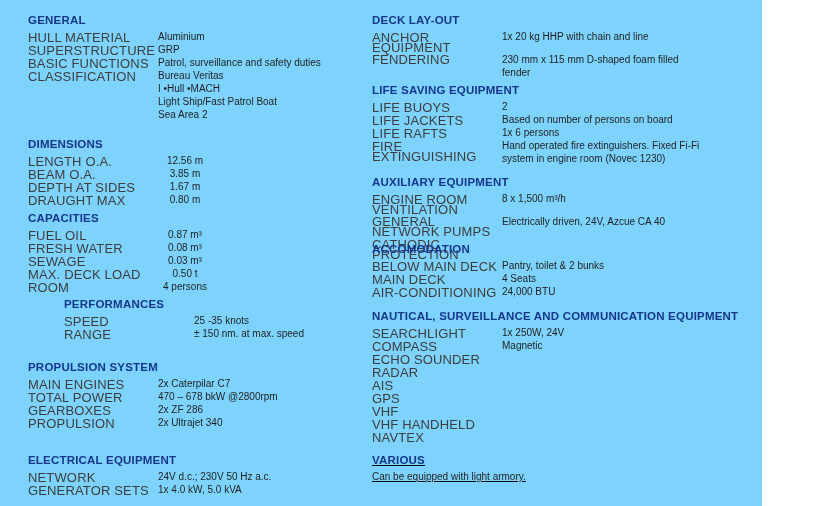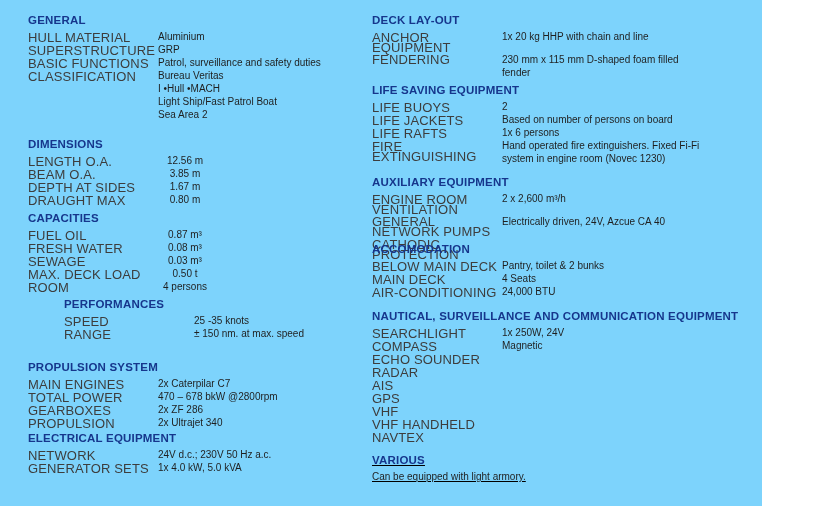--- a/index.html
+++ b/index.html
@@ -144,21 +144,21 @@
     <div class="row">
       <span class="lbl">GEARBOXES</span>
       <span class="val">2x ZF 286</span>
     </div>
     <div class="row">
       <span class="lbl">PROPULSION</span>
       <span class="val">2x Ultrajet 340</span>
     </div>
   </div>
 
-  <div class="section col-left" style="top:431px;">
+  <div class="section col-left" style="top:453px;">
     <div class="sec-title">ELECTRICAL EQUIPMENT</div>
     <div class="row">
       <span class="lbl">NETWORK</span>
       <span class="val">24V d.c.; 230V 50 Hz a.c.</span>
     </div>
     <div class="row">
       <span class="lbl">GENERATOR SETS</span>
       <span class="val">1x 4.0 kW, 5.0 kVA</span>
     </div>
   </div>
@@ -198,21 +198,21 @@
         <div>Hand operated fire extinguishers. Fixed Fi-Fi</div>
         <div>system in engine room (Novec 1230)</div>
       </div>
     </div>
   </div>
 
   <div class="section col-right" style="top:175px;">
     <div class="sec-title">AUXILIARY EQUIPMENT</div>
     <div class="row">
       <span class="lbl">ENGINE ROOM VENTILATION</span>
-      <span class="val">2 x 2,600 m³/h</span>
+      <span class="val">8 x 1,500 m³/h</span>
     </div>
     <div class="row">
       <span class="lbl">GENERAL NETWORK PUMPS</span>
       <span class="val">Electrically driven, 24V, Azcue CA 40</span>
     </div>
     <div class="row">
       <span class="lbl">CATHODIC PROTECTION</span>
       <span class="val"></span>
     </div>
   </div>

